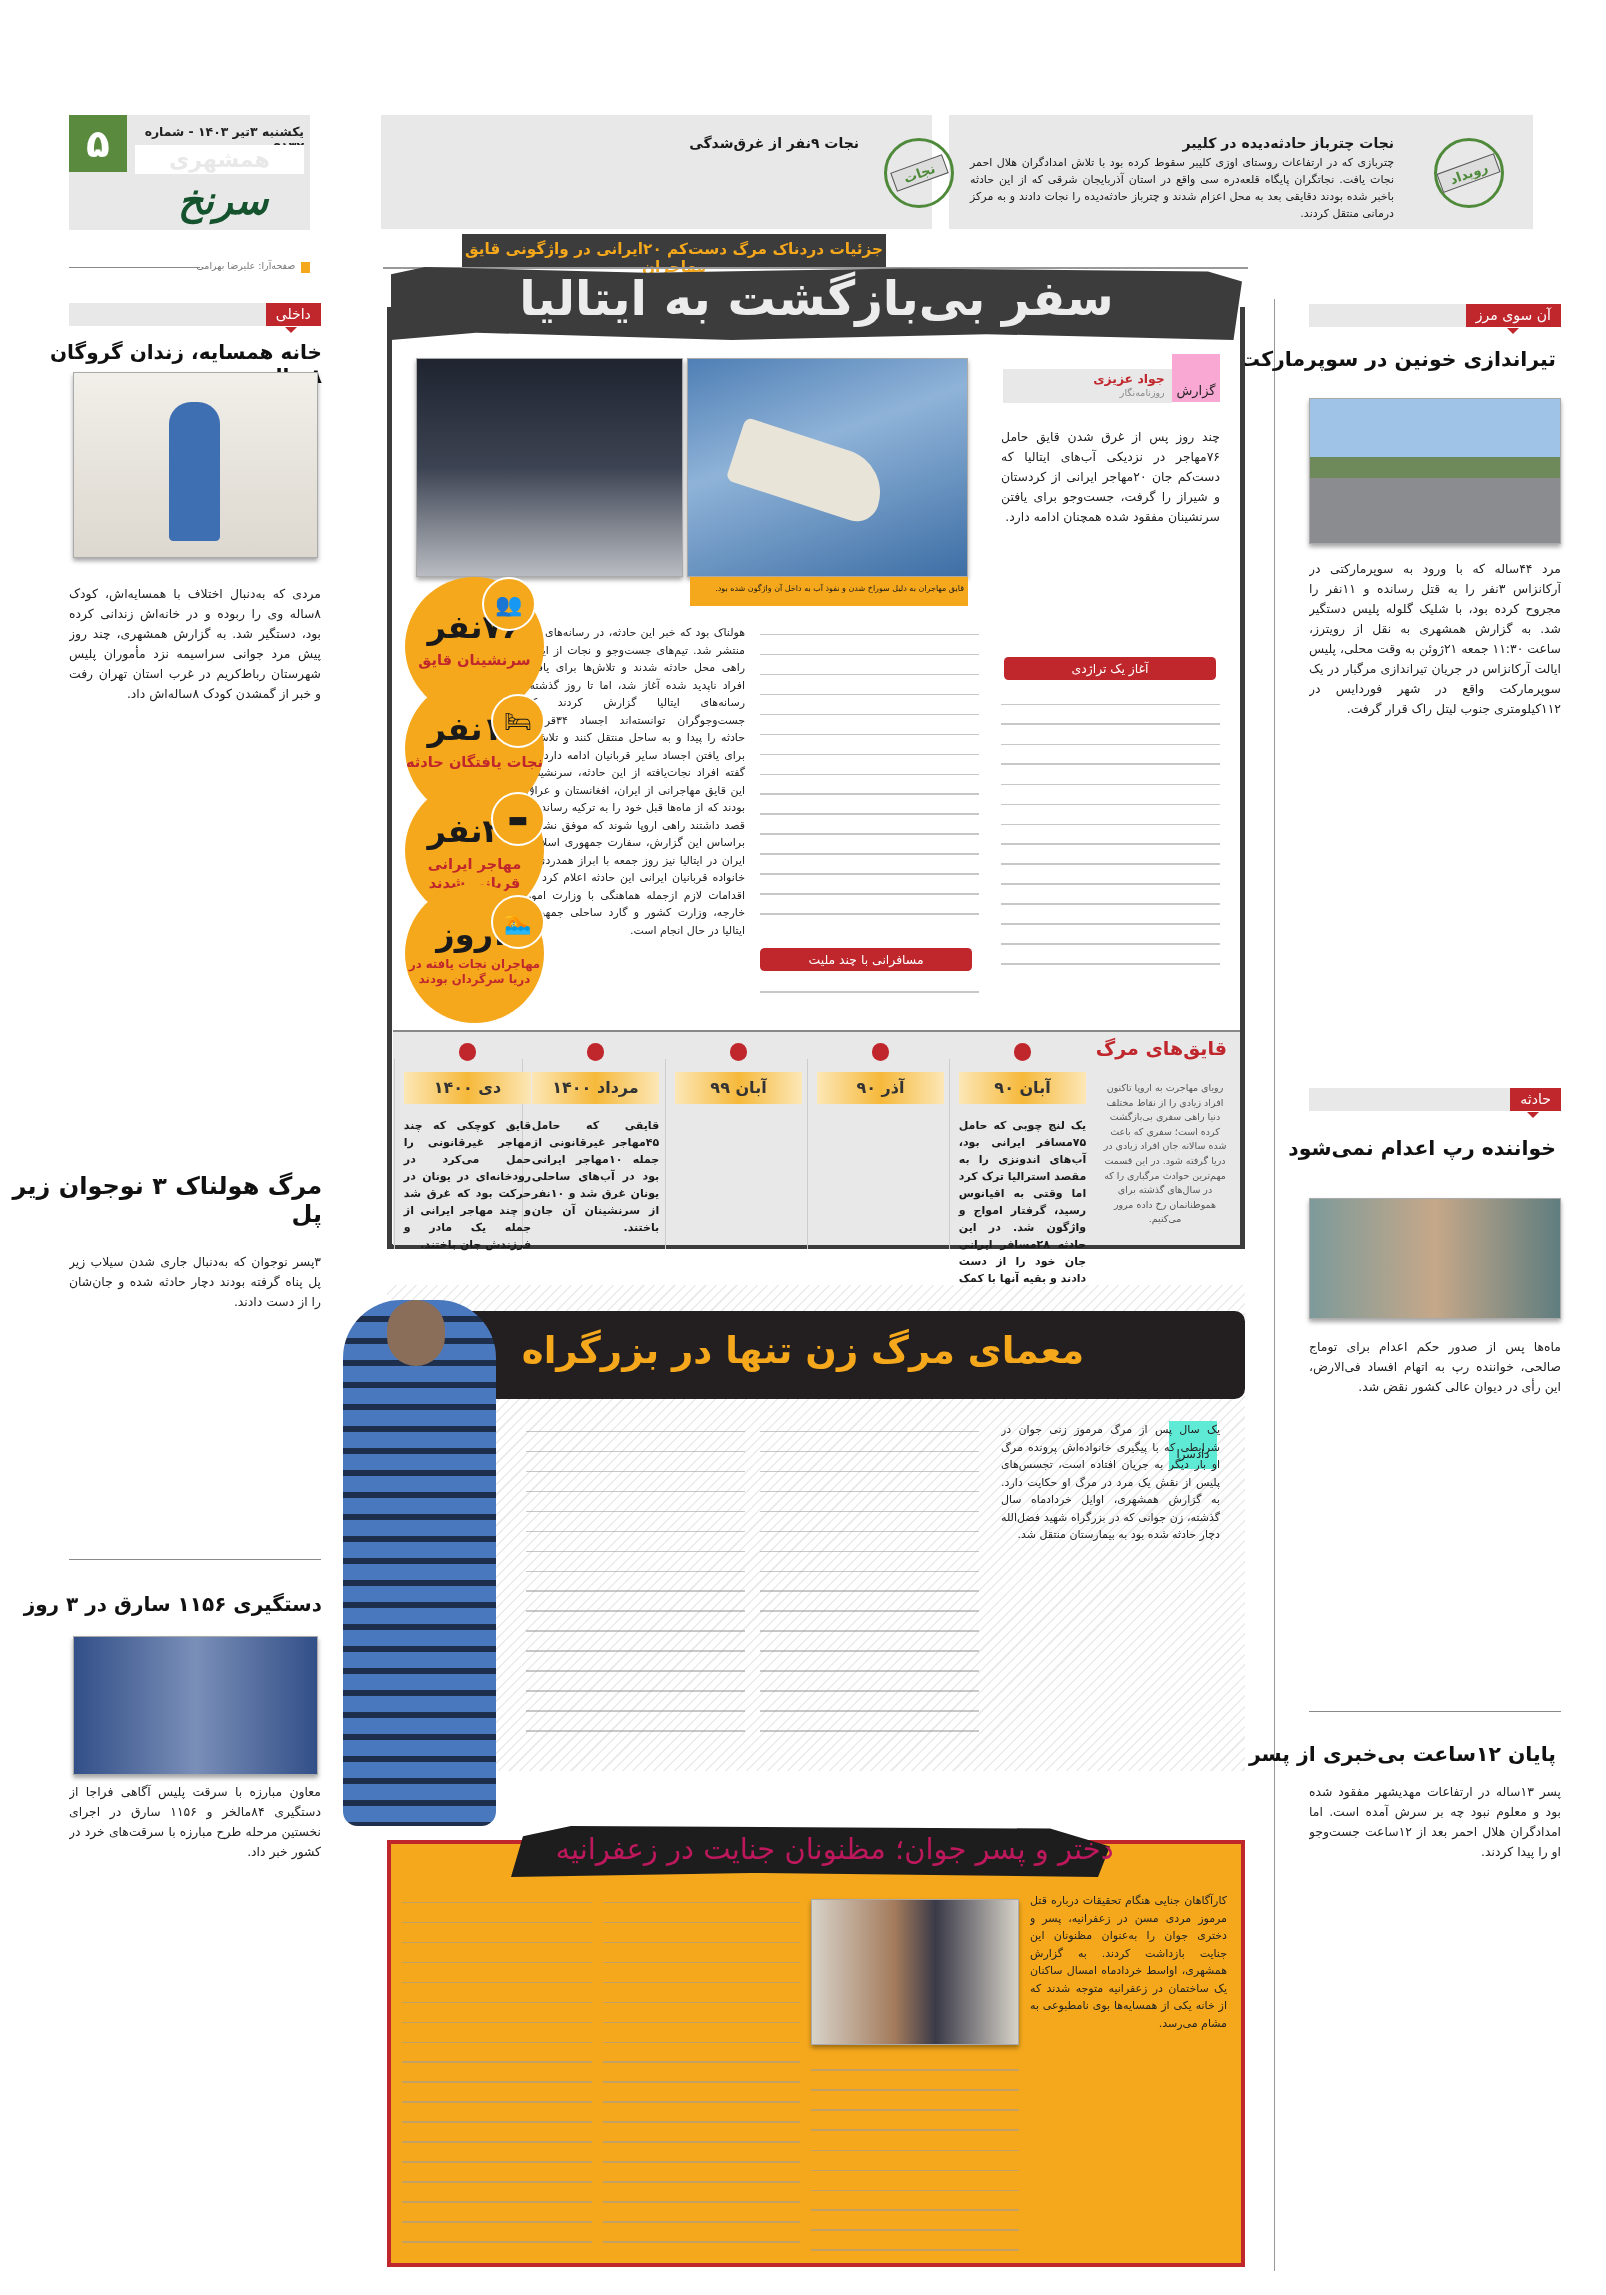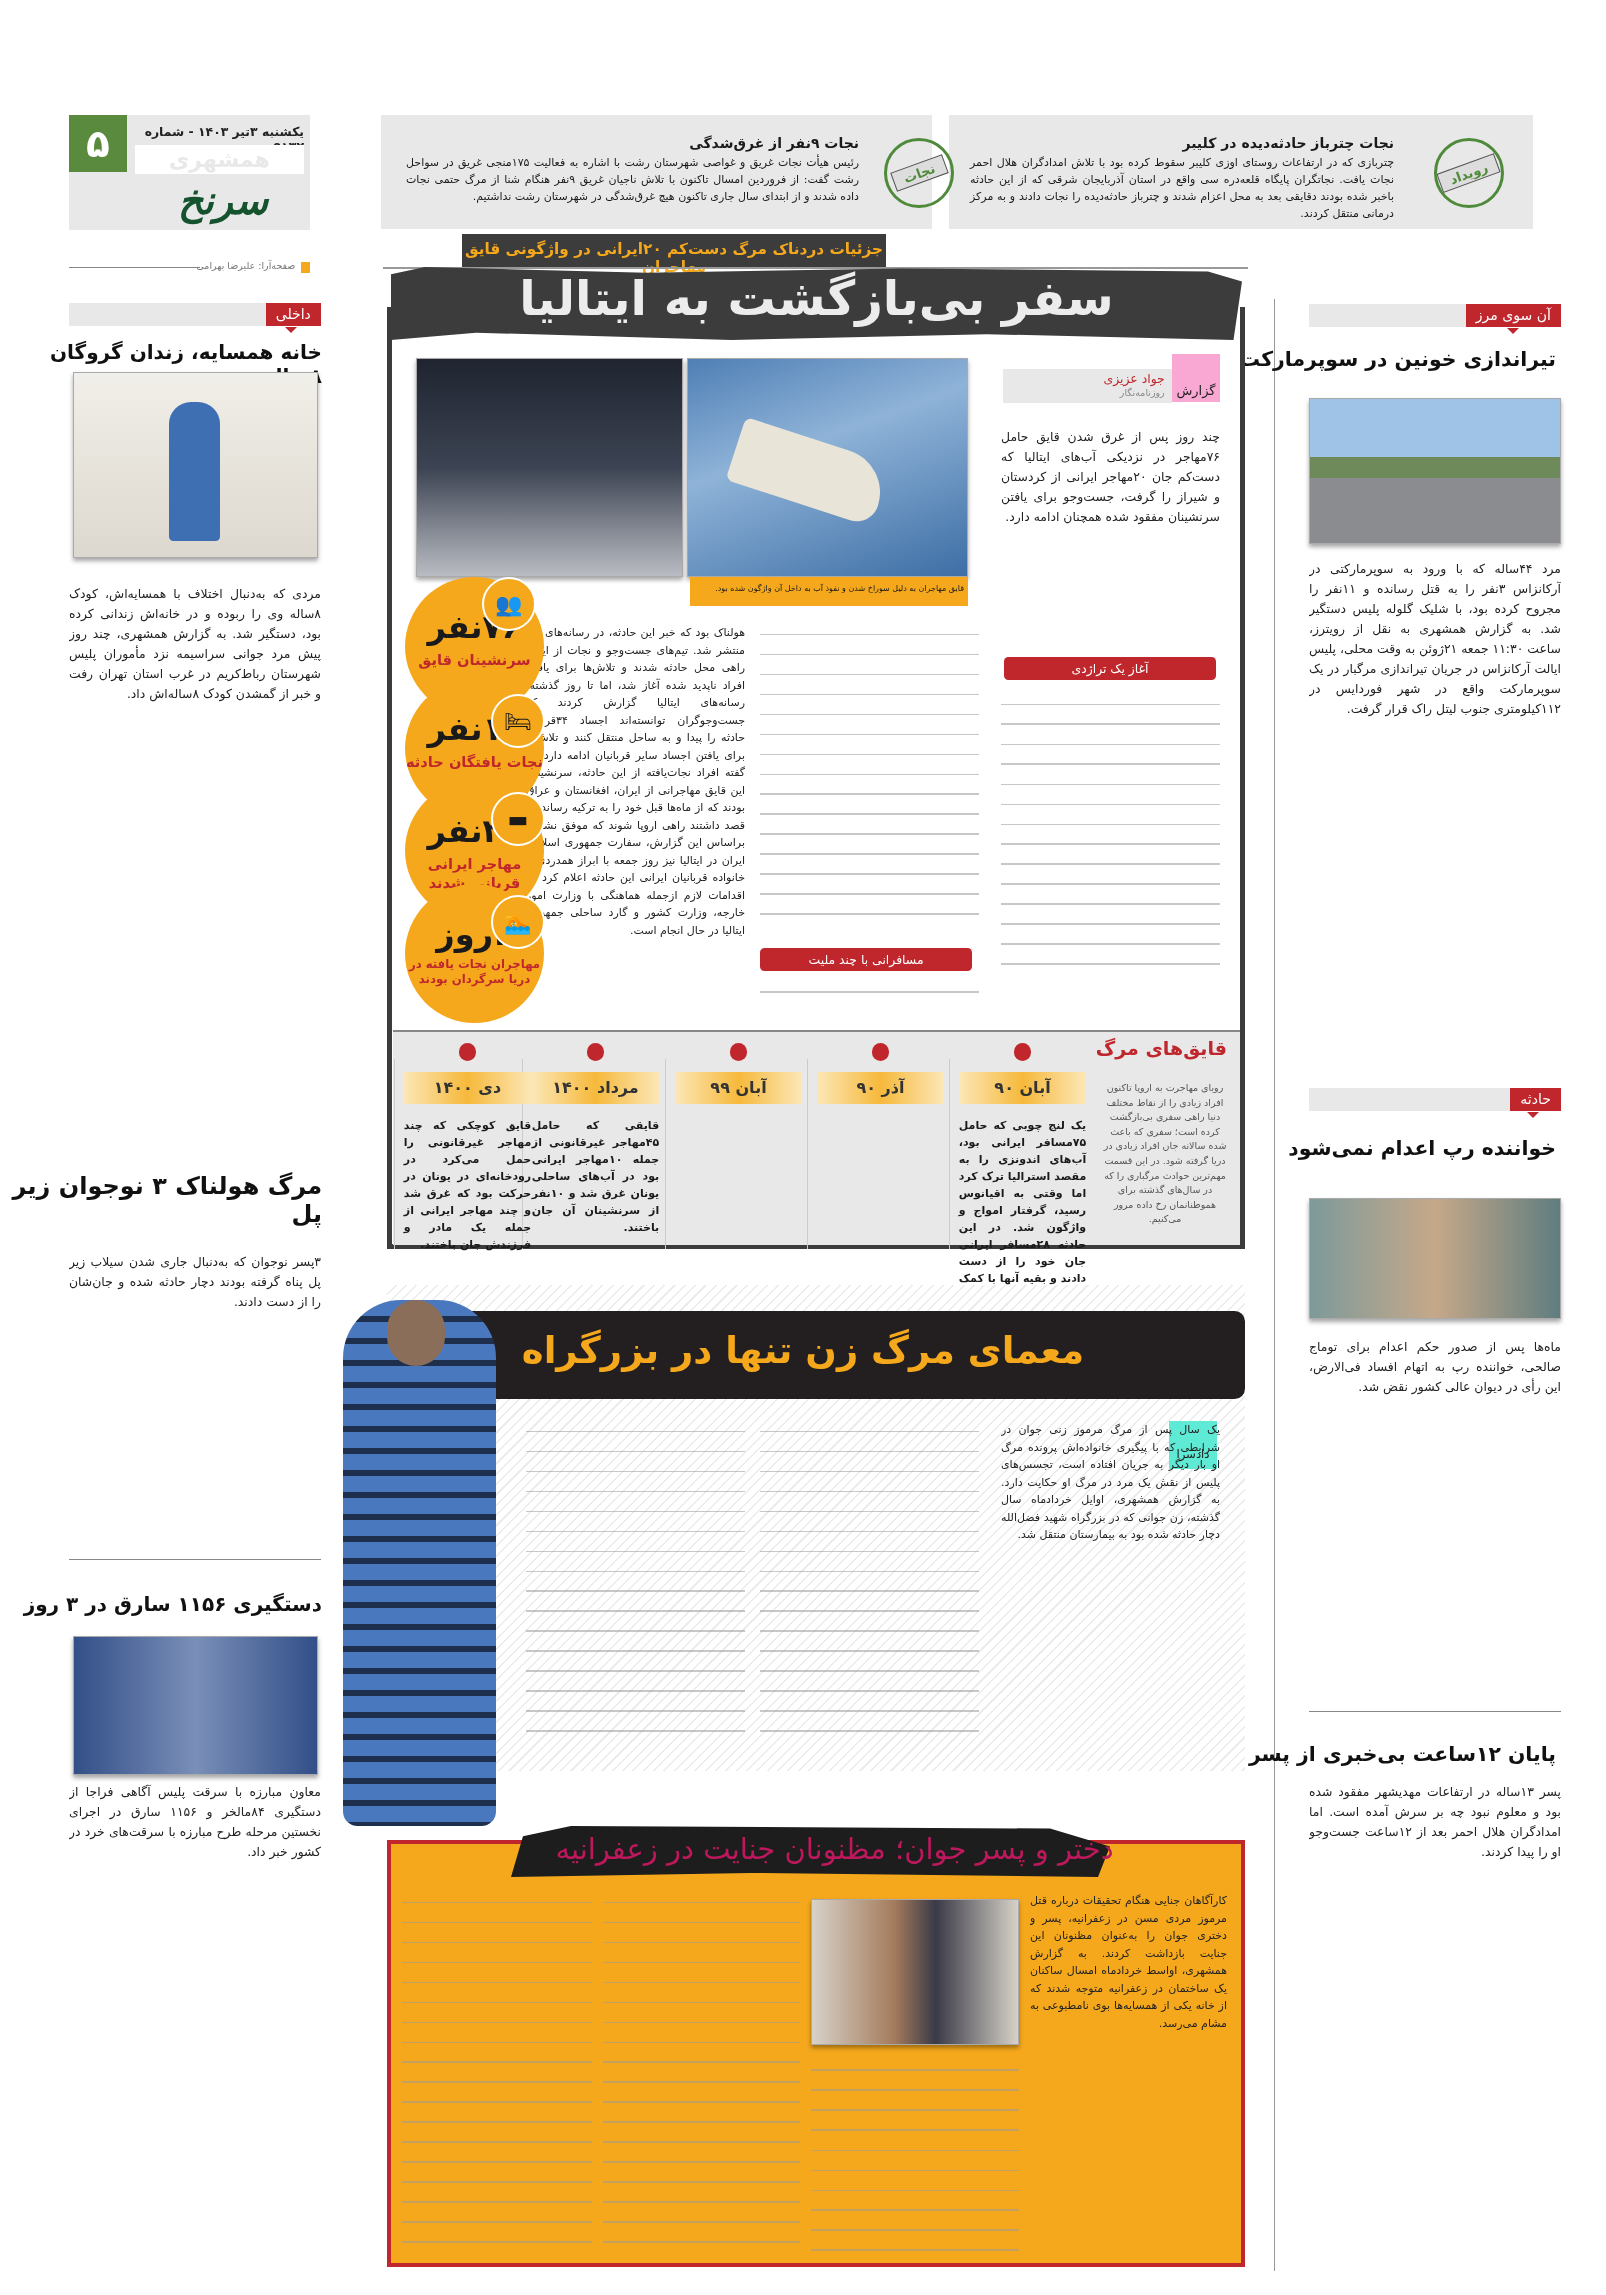--- a/index.html
+++ b/index.html
@@ -48,21 +48,20 @@
       <span>رویداد</span>
     </div>
   <div class="abs" style="right:139px; top:20.4px; font-size:14px; font-weight:bold;">نجات چترباز حادثه‌دیده در کلیبر</div>
   <div class="abs" style="right:139px; top:39px; width:424px; font-size:11px; line-height:17px; text-align:justify;">چتربازی که در ارتفاعات روستای اوزی کلیبر سقوط کرده بود با تلاش امدادگران هلال احمر نجات یافت. نجاتگران پایگاه قلعه‌دره سی واقع در استان آذربایجان شرقی که از این حادثه باخبر شده بودند دقایقی بعد به محل اعزام شدند و چترباز حادثه‌دیده را نجات دادند و به مرکز درمانی منتقل کردند.</div>
 </div>
 <div class="abs gray-box" style="left:381px; top:115px; width:551px; height:114px;">
   <div class="abs stamp" style="right:-22px; top:23.4px; width:70px; height:70px;">
       <span>نجات</span>
     </div>
   <div class="abs" style="right:73px; top:20.4px; font-size:14px; font-weight:bold;">نجات ۹نفر از غرق‌شدگی</div>
-  <div class="abs" style="right:73px; top:39px; width:453px; font-size:11px; line-height:17px; text-align:justify;">رئیس هیأت نجات غریق و غواصی شهرستان رشت با اشاره به فعالیت ۱۷۵منجی غریق در سواحل رشت گفت: از فروردین امسال تاکنون با تلاش ناجیان غریق ۹نفر هنگام شنا از مرگ حتمی نجات داده شدند و از ابتدای سال جاری تاکنون هیچ غرق‌شدگی در شهرستان رشت نداشتیم.</div>
 </div>
 
 <div class="section-tag" style="left:69px; top:303px; width:252px;">
     <div class="red">داخلی</div>
   </div>
 <div class="abs headline" style="right:1285px; top:340px; font-size:20px;">خانه همسایه، زندان گروگان ۸ساله</div>
 <div class="abs photo" style="left:73px; top:372px; width:245px; height:186px; background:linear-gradient(180deg,#f1efe9,#ddd8cf);">
   <div class="abs" style="left:95px; top:29px; width:51px; height:139px; background:#3f6fb3; border-radius:22px 22px 4.4px 4.4px;"></div>
 </div>
 <p class="abs body" style="left:69px; top:584px; width:252px; height:526px; overflow:hidden;">مردی که به‌دنبال اختلاف با همسایه‌اش، کودک ۸ساله وی را ربوده و در خانه‌اش زندانی کرده بود، دستگیر شد. به گزارش همشهری، چند روز پیش مرد جوانی سراسیمه نزد مأموران پلیس شهرستان رباط‌کریم در غرب استان تهران رفت و خبر از گمشدن کودک ۸ساله‌اش داد.</p>
@@ -92,21 +91,21 @@
 
 <div class="abs" style="left:387px; top:307px; width:858px; height:942px; border:5.8px solid #3c3c3c; border-top:none;"></div>
 <div class="abs brushbar" style="left:462px; top:234px; width:424px; height:33px;"></div>
 <div class="abs" style="left:462px; top:240px; width:424px; text-align:center; font-size:15.3px; font-weight:bold; color:#f5a81c;">جزئیات دردناک مرگ دست‌کم ۲۰ایرانی در واژگونی قایق مهاجران</div>
 <div class="abs" style="left:383px; top:267px; width:865px; height:1.5px; background:#999;"></div>
 <div class="abs brushbar" style="left:391px; top:267px; width:851px; height:73px; clip-path:polygon(0 10%,4% 0,30% 8%,60% 2%,96% 6%,100% 20%,99% 100%,70% 92%,40% 100%,10% 90%,0 100%);"></div>
 <div class="abs" style="left:391px; top:270px; width:851px; text-align:center; font-size:48px; font-weight:bold; color:#ececec;">سفر بی‌بازگشت به ایتالیا</div>
 
 <div class="abs" style="left:1172px; top:354px; width:48px; height:48px; background:#f9a8d4; color:#222; font-size:13px; text-align:center; line-height:73px;">گزارش</div>
 <div class="abs gray-box" style="left:1003px; top:369px; width:169px; height:34px;">
-  <div class="abs" style="right:7.3px; top:1.5px; font-size:12.4px; font-weight:normal; color:#c0272d;">جواد عزیزی</div>
+  <div class="abs" style="right:7.3px; top:1.5px; font-size:12.4px; font-weight:bold; color:#c0272d;">جواد عزیزی</div>
   <div class="abs" style="right:7.3px; top:17.5px; font-size:9.5px; color:#888;">روزنامه‌نگار</div>
 </div>
 
 <div class="abs photo" style="left:687px; top:358px; width:281px; height:219px; background:linear-gradient(160deg,#4f7fb5,#8fb3d8 40%,#3d6ea5);">
   <div class="abs" style="left:44px; top:80px; width:153px; height:66px; background:#e9e4d8; border-radius:7.3px 44px 22px 7.3px; transform:rotate(18deg);"></div>
 </div>
 <div class="abs photo" style="left:416px; top:358px; width:267px; height:219px; background:linear-gradient(180deg,#1f2430,#3c4352 50%,#b9bcc2);"></div>
 <div class="abs" style="left:690px; top:577px; width:278px; height:29px; background:#f5a81c;"></div>
 <div class="abs" style="left:694px; top:584px; width:270px; font-size:8px; text-align:right;">قایق مهاجران به دلیل سوراخ شدن و نفوذ آب به داخل آن واژگون شده بود.</div>
 

